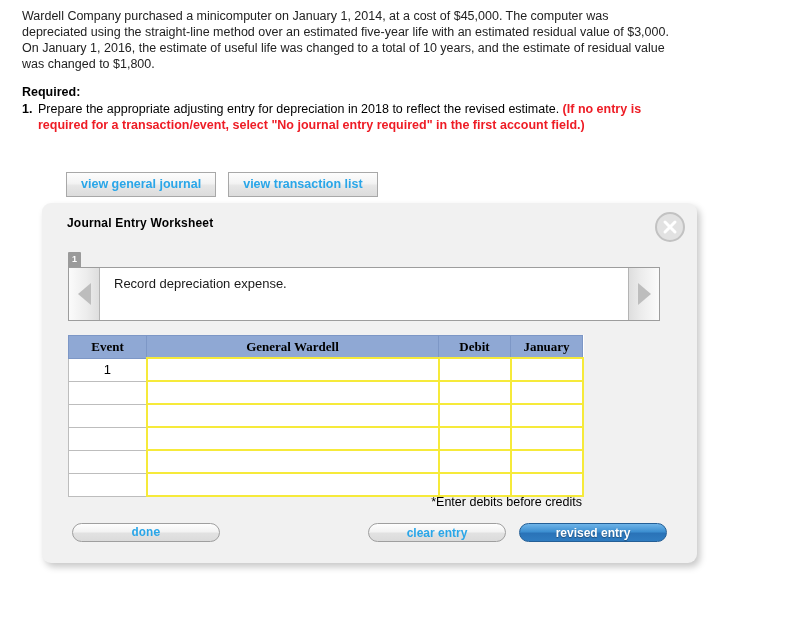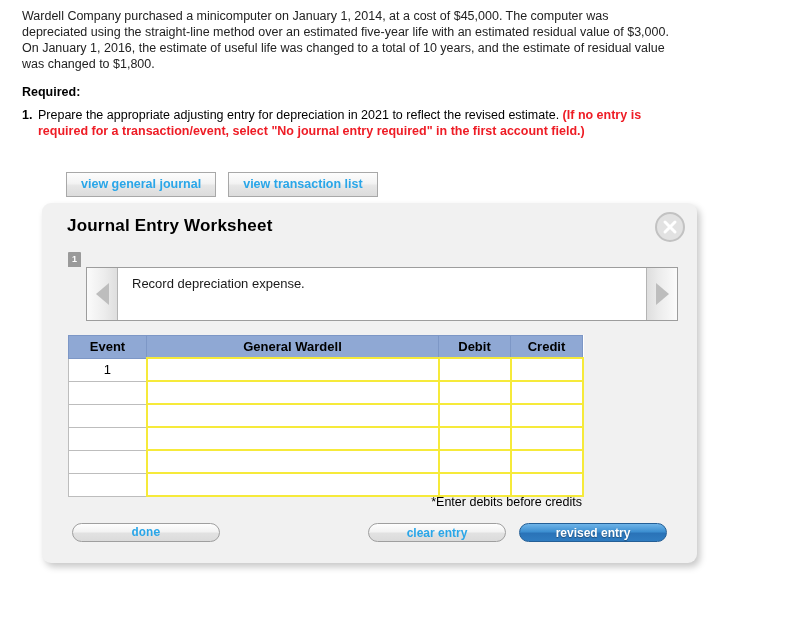--- a/index.html
+++ b/index.html
@@ -31,21 +31,21 @@
     position: absolute;
     left: 22px;
     top: 84px;
     width: 620px;
     font-size: 12.5px;
     line-height: 16px;
   }
   .required-label {
     font-weight: bold;
     display: block;
-    margin-bottom: 7px;
+    margin-bottom: 1px;
   }
   .req-item {
     display: flex;
     align-items: flex-start;
   }
   .req-num {
     font-weight: bold;
     width: 16px;
     flex: 0 0 16px;
   }
@@ -83,21 +83,21 @@
     height: 360px;
     background: #f1f1f1;
     border-radius: 9px;
     box-shadow: 3px 4px 7px rgba(0,0,0,0.22);
     box-sizing: border-box;
   }
   .panel-title {
     position: absolute;
     left: 25px;
     top: 13px;
-    font-size: 17px;
+    font-size: 12px;
     font-weight: bold;
     letter-spacing: 0.2px;
   }
   .close-btn {
     position: absolute;
     right: 12px;
     top: 9px;
     width: 30px;
     height: 30px;
     border-radius: 50%;
@@ -127,21 +127,20 @@
   .navrow {
     position: absolute;
     left: 26px;
     top: 64px;
     width: 592px;
     height: 54px;
     border: 1px solid #9d9d9d;
     background: #ffffff;
     box-sizing: border-box;
     display: flex;
-    margin-left: 18px;
   }
   .arrow-btn {
     width: 30px;
     flex: 0 0 30px;
     background: linear-gradient(to right, #fbfbfb 0%, #ececec 60%, #dedede 100%);
     display: flex;
     align-items: center;
     justify-content: center;
     cursor: pointer;
   }
@@ -173,20 +172,21 @@
   }
   .jtable th {
     background: #8fa8d4;
     border: 1px solid #7d97c6;
     font-size: 13px;
     font-weight: bold;
     color: #000;
     height: 21px;
     padding: 0;
     text-align: center;
+    font-family: Liberation Serif, serif;
   }
   .jtable td {
     height: 21px;
     padding: 0;
     border: 1px solid #bdbdbd;
     background: #ffffff;
   }
   .jtable td.ev {
     text-align: center;
     font-size: 13px;
@@ -239,21 +239,21 @@
 </style>
 </head>
 <body>
 
 <div class="problem">Wardell Company purchased a minicomputer on January 1, 2014, at a cost of $45,000. The computer was depreciated using the straight-line method over an estimated five-year life with an estimated residual value of $3,000. On January 1, 2016, the estimate of useful life was changed to a total of 10 years, and the estimate of residual value was changed to $1,800.</div>
 
 <div class="required-block">
   <span class="required-label">Required:</span>
   <div class="req-item">
     <span class="req-num">1.</span>
-    <span class="req-text"><span>Prepare the appropriate adjusting entry for depreciation in 2021 to reflect the revised estimate. </span><span class="req-red">(If no entry is required for a transaction/event, select "No journal entry required" in the first account field.)</span></span>
+    <span class="req-text"><span>Prepare the appropriate adjusting entry for depreciation in 2018 to reflect the revised estimate. </span><span class="req-red">(If no entry is required for a transaction/event, select "No journal entry required" in the first account field.)</span></span>
   </div>
 </div>
 
 <div class="tabrow">
   <button class="tab-btn">view general journal</button>
   <button class="tab-btn">view transaction list</button>
 </div>
 
 <div class="panel">
 
@@ -282,21 +282,21 @@
       <col class="col-event">
         <col class="col-gj">
         <col class="col-debit">
         <col class="col-credit">
     </colgroup>
     <thead>
       <tr>
         <th>Event</th>
         <th>General Wardell</th>
         <th>Debit</th>
-        <th>Credit</th>
+        <th>January</th>
       </tr>
     </thead>
     <tbody>
       <tr>
         <td class="ev">1</td>
         <td class="inp"></td>
         <td class="inp"></td>
         <td class="inp"></td>
       </tr>
       <tr>

